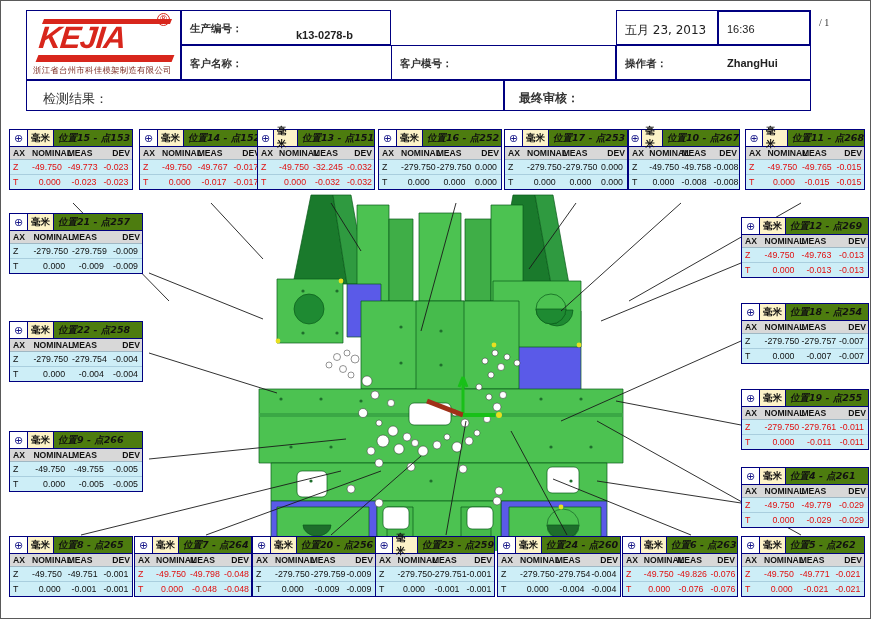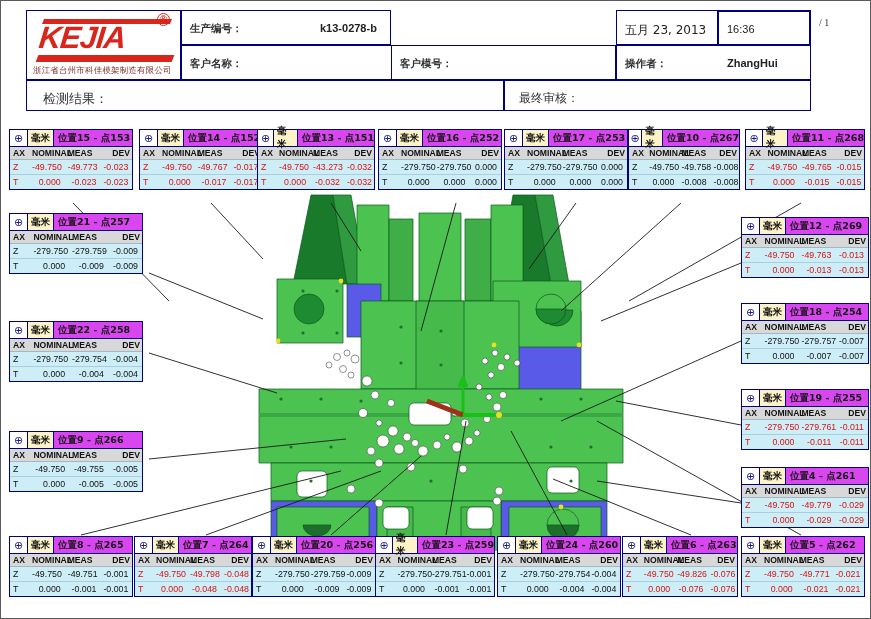--- a/index.html
+++ b/index.html
@@ -159,25 +159,26 @@
     background: #fdf3c8;
     color: #111;
     font-size: 9.5px;
     font-weight: bold;
   }
   .mb-label {
     flex: 1;
     display: flex;
     align-items: center;
     padding-left: 4px;
-    background: #d946ef;
+    background: #4d7c0f;
     color: #111;
     font-size: 9.5px;
     font-weight: bold;
     white-space: nowrap;
+    font-style: italic;
   }
   table.mtbl {
     width: 100%;
     border-collapse: collapse;
     font-size: 9px;
     table-layout: fixed;
   }
   table.mtbl th {
     background: #d8d8d8;
     color: #111;
@@ -222,21 +223,21 @@
         <div class="logo-bar-top"></div>
         <div class="logo-text">KEJIA</div>
         <div class="logo-bar-bot"></div>
         <div class="logo-r">®</div>
         <div class="logo-sub">浙江省台州市科佳模架制造有限公司</div>
       </div>
     </div>
 
     <div class="hdr-cell" style="left:155px;top:0;width:210px;height:35px;">
       <div class="hdr-label" style="left:8px;top:11px;">生产编号：</div>
-      <div class="hdr-value" style="left:114px;top:11px;margin-left:24px;">k13-0278-b</div>
+      <div class="hdr-value" style="left:114px;top:18px;">k13-0278-b</div>
     </div>
 
 
     <div class="hdr-cell" style="left:590px;top:0;width:102px;height:35px;">
       <div class="hdr-value-cn" style="left:8px;top:11px;font-weight:normal;">五月 23, 2013</div>
     </div>
 
     <div class="hdr-cell" style="left:692px;top:0;width:93px;height:35px;border-right-width:2.4px;border-top-width:2.4px;">
       <div class="hdr-value" style="left:8px;top:11px;font-weight:normal;">16:36</div>
     </div>
@@ -254,21 +255,21 @@
     <div class="hdr-cell" style="left:590px;top:35px;width:195px;height:35px;">
       <div class="hdr-label" style="left:8px;top:11px;">操作者：</div>
       <div class="hdr-value" style="left:110px;top:11px;">ZhangHui</div>
     </div>
 
     <div class="hdr-cell" style="left:0;top:70px;width:478px;height:31px;">
       <div class="hdr-label" style="left:16px;top:9px;font-size:13px;font-weight:normal;">检测结果：</div>
     </div>
 
     <div class="hdr-cell" style="left:478px;top:70px;width:307px;height:31px;">
-      <div class="hdr-label" style="left:14px;top:9px;font-size:12px;font-weight:normal;">最终审核：</div>
+      <div class="hdr-label" style="left:14px;top:9px;font-size:12px;font-weight:bold;">最终审核：</div>
     </div>
   </div>
 
   <div class="page-num">/ 1</div>
 
   <div id="cad">
     <svg width="380" height="400" viewBox="0 0 380 400">
       <g stroke="#0a5a1a" stroke-width="0.7">
 
         <path d="M60 44 L82 44 L96 133 L42 133 Z" fill="#1a7a2c"></path>
@@ -515,21 +516,21 @@
               <th style="width: 14%;">AX</th>
               <th style="width: 30%;">NOMINAL</th>
               <th style="width: 30%;">MEAS</th>
               <th style="width: 26%; text-align: right;">DEV</th>
             </tr>
           </thead>
           <tbody>
             <tr>
               <td class="c-red">Z</td>
               <td class="c-red num">-49.750</td>
-              <td class="c-red num">-43.273</td>
+              <td class="c-red num">-32.245</td>
               <td class="c-red num">-0.032</td>
             </tr>
             <tr class="row-sep">
               <td class="c-red">T</td>
               <td class="c-red num">0.000</td>
               <td class="c-red num">-0.032</td>
               <td class="c-red num">-0.032</td>
             </tr>
           </tbody>
         </table>

